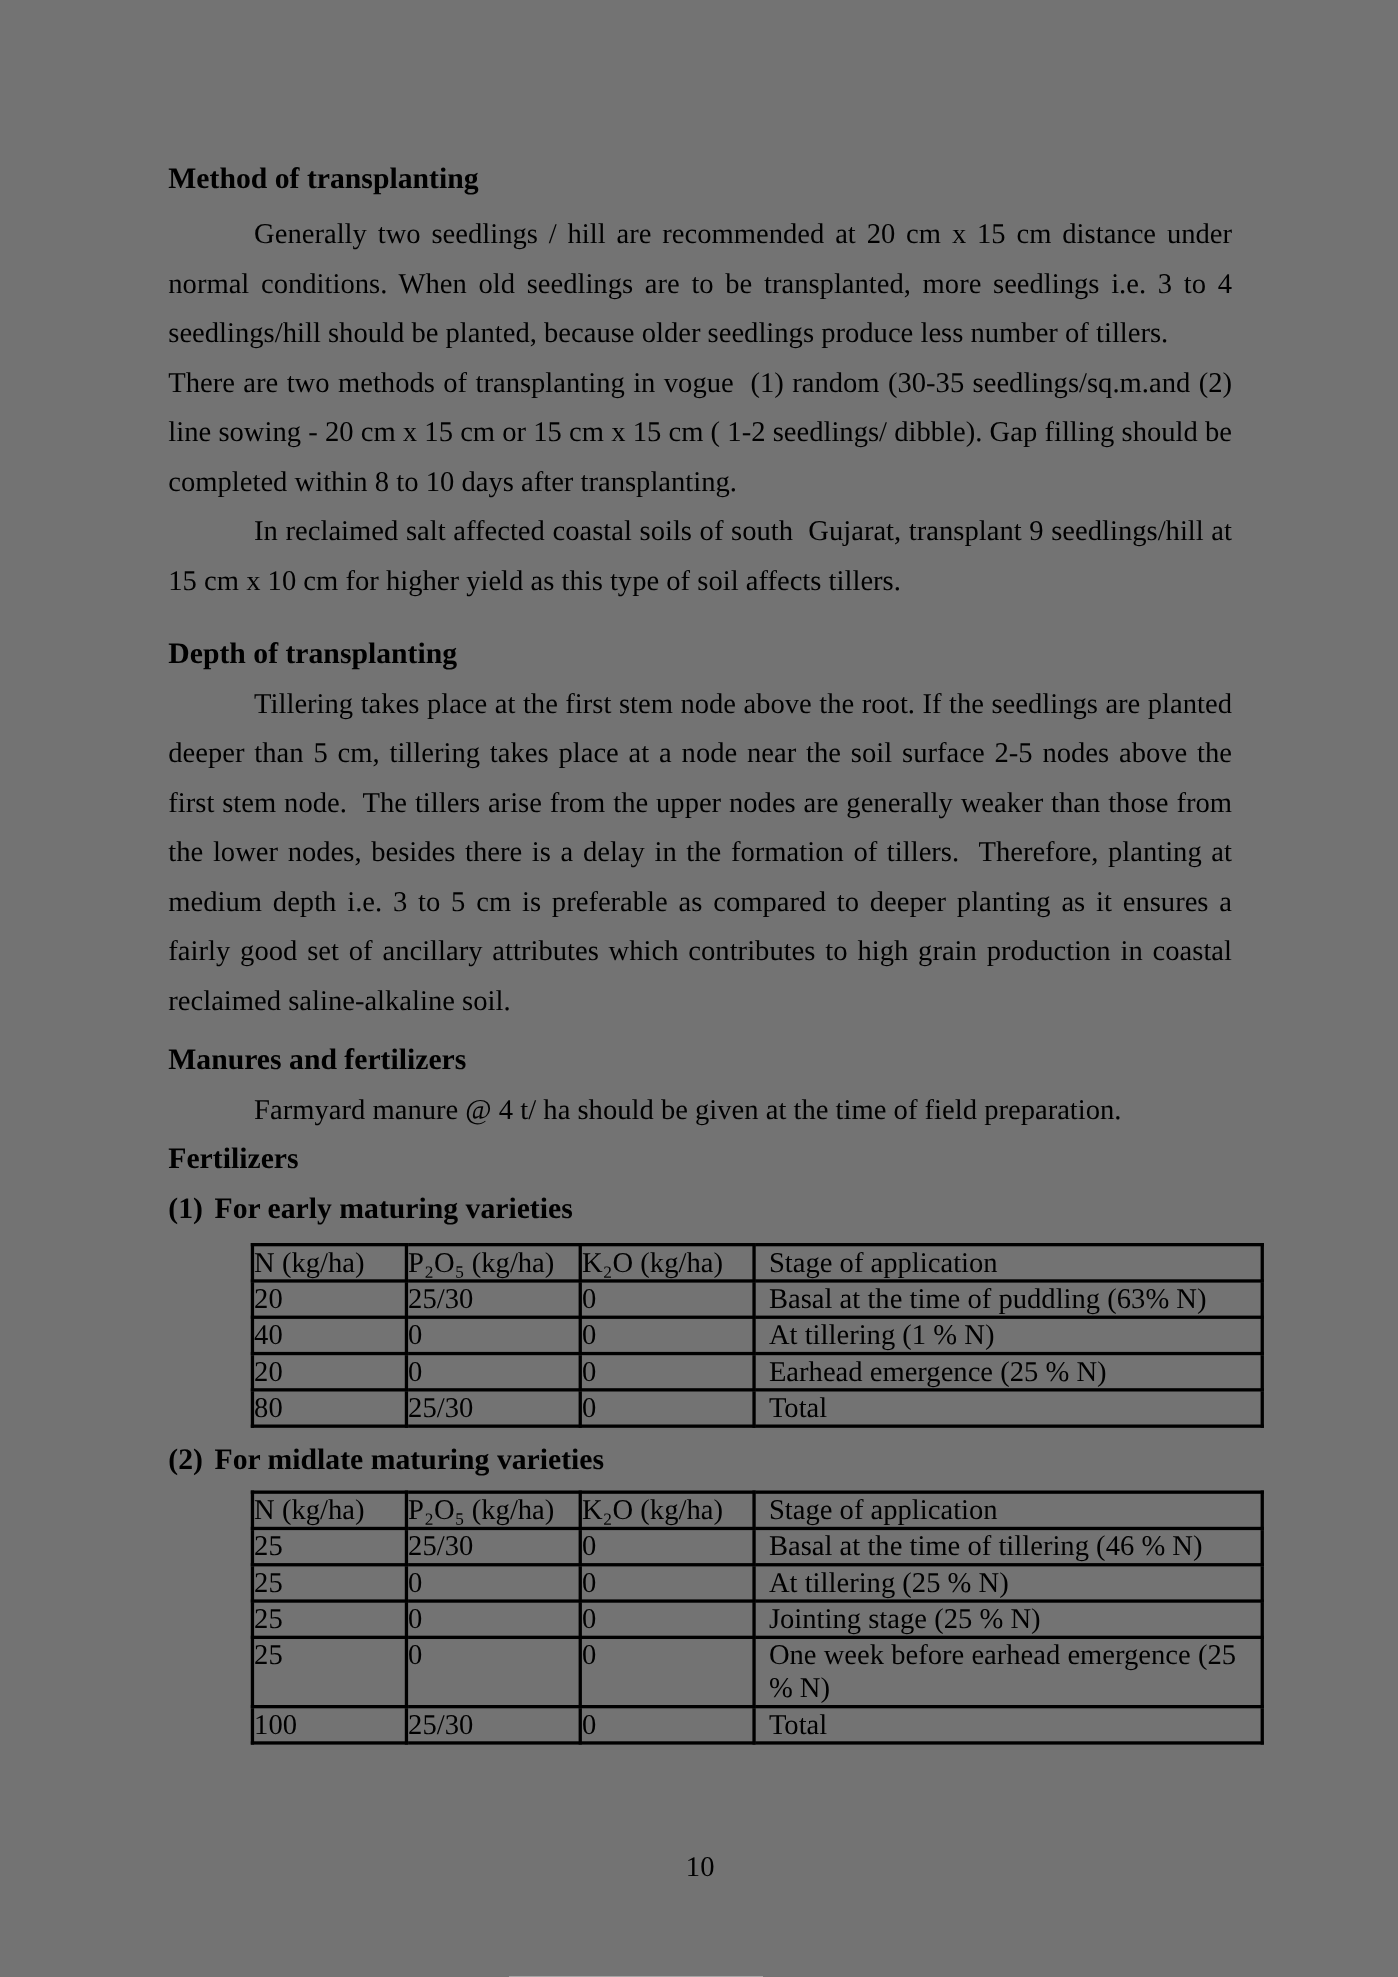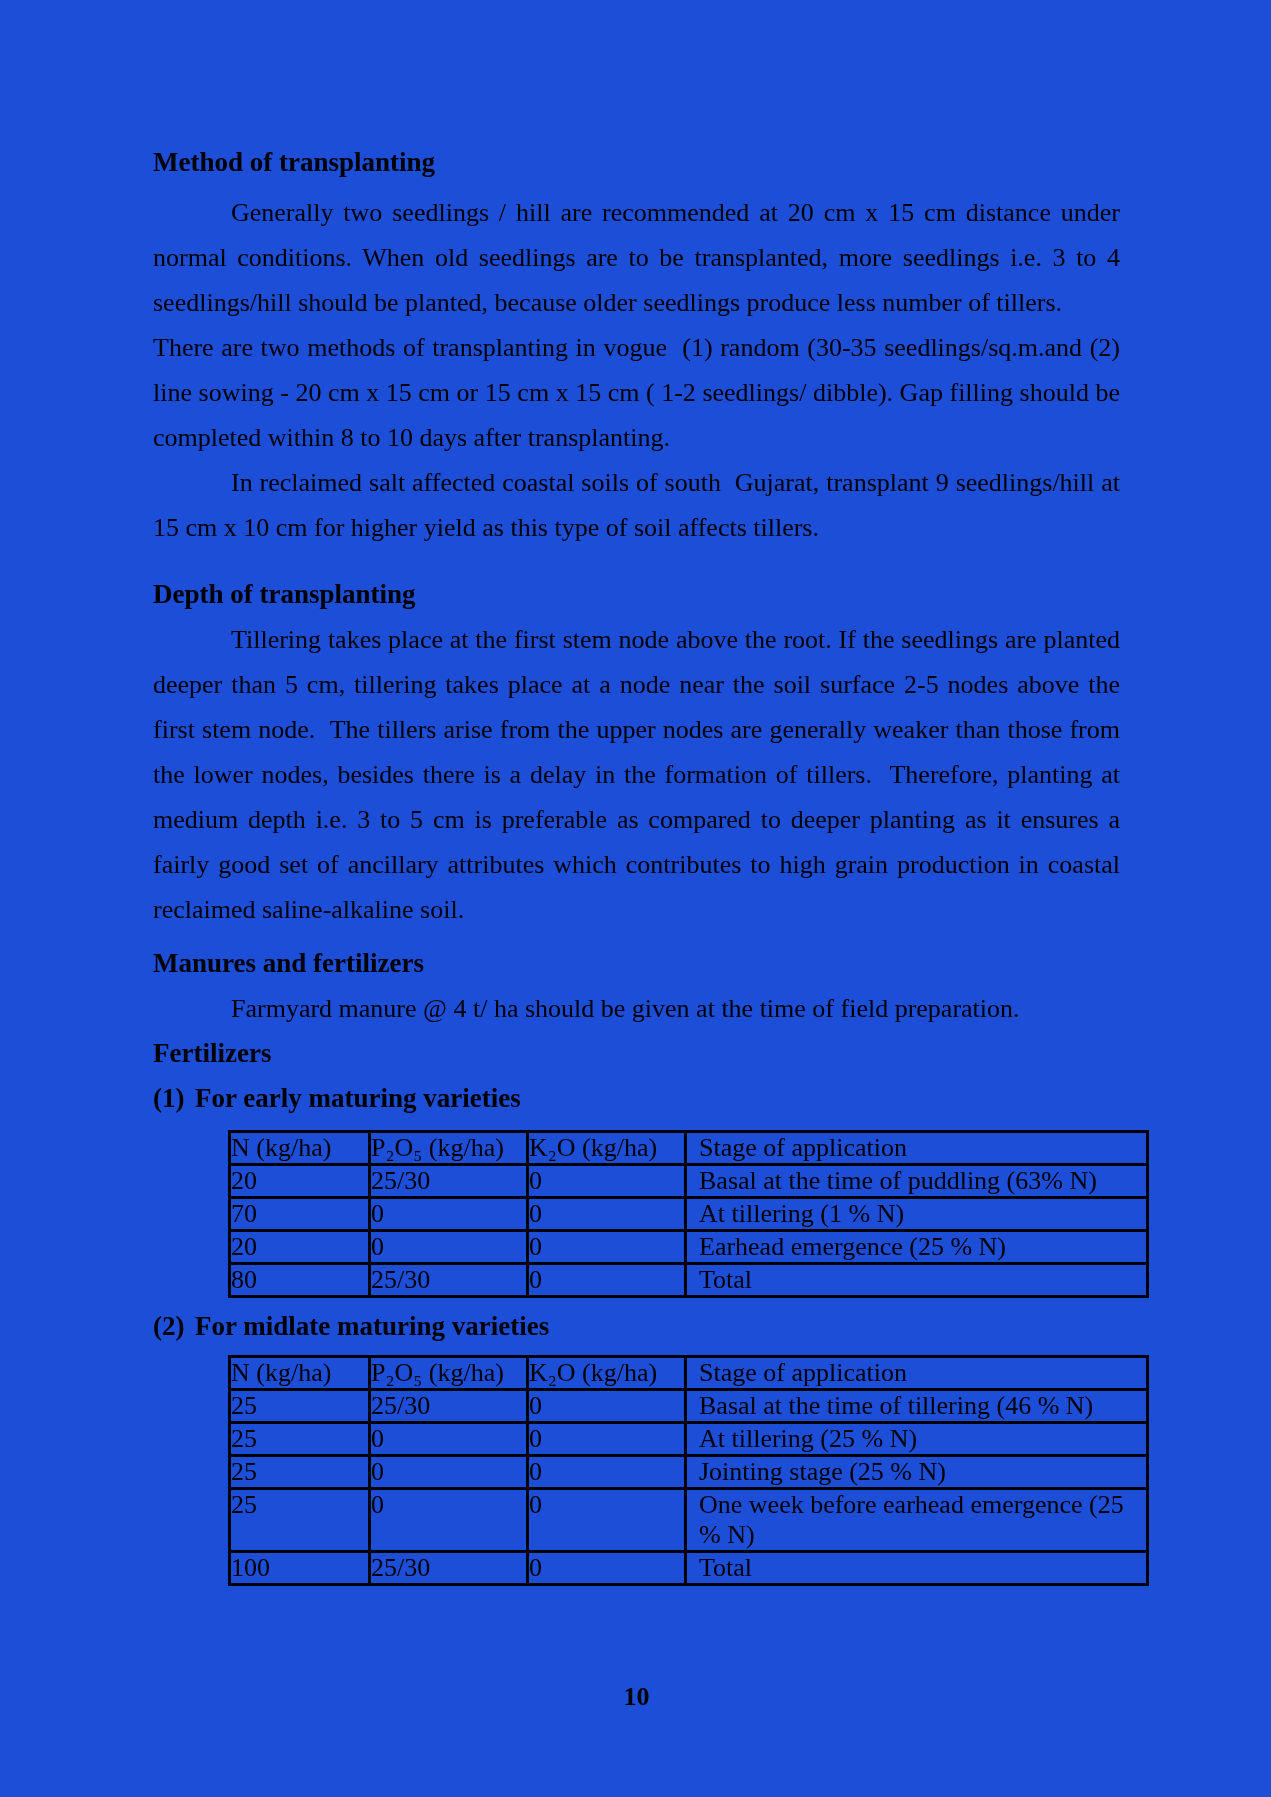--- a/index.html
+++ b/index.html
@@ -1,20 +1,20 @@
 <!DOCTYPE html>
 <html><head>
 <meta charset="utf-8">
 <style>
   html, body { margin: 0; padding: 0; background: #e8e8e8; }
   .page {
     position: relative;
     width: 1271px;
     height: 1797px;
-    background: #1d4ed8;
+    background: #737373;
     color: #000000;
     font-family: "Liberation Serif", "DejaVu Serif", serif;
     font-size: 26px;
     line-height: 45px;
     overflow: hidden;
   }
   .content {
     position: absolute;
     left: 153px;
     top: 0;
@@ -70,21 +70,20 @@
   table.fert .col-s  { width: 447px; }
   table.fert td.stage, table.fert th.stage {
     text-align: left;
     padding-left: 12px;
   }
   #t2 tr.tall td { height: 60px; vertical-align: top; }
 
   .page-number {
     margin-top: 88px;
     text-align: center;
-    font-weight: bold;
   }
 </style>
 </head>
 <body>
 
 <div class="page">
   <div class="content">
 
     <h2 class="doc-heading" id="h-method">Method of transplanting</h2>
 
@@ -114,21 +113,21 @@
         <th class="col-k">K₂O (kg/ha)</th>
         <th class="col-s stage">Stage of application</th>
       </tr>
       <tr>
         <td>20</td>
         <td>25/30</td>
         <td>0</td>
         <td class="stage">Basal at the time of puddling (63% N)</td>
       </tr>
       <tr>
-        <td>70</td>
+        <td>40</td>
         <td>0</td>
         <td>0</td>
         <td class="stage">At tillering (1 % N)</td>
       </tr>
       <tr>
         <td>20</td>
         <td>0</td>
         <td>0</td>
         <td class="stage">Earhead emergence (25 % N)</td>
       </tr>

